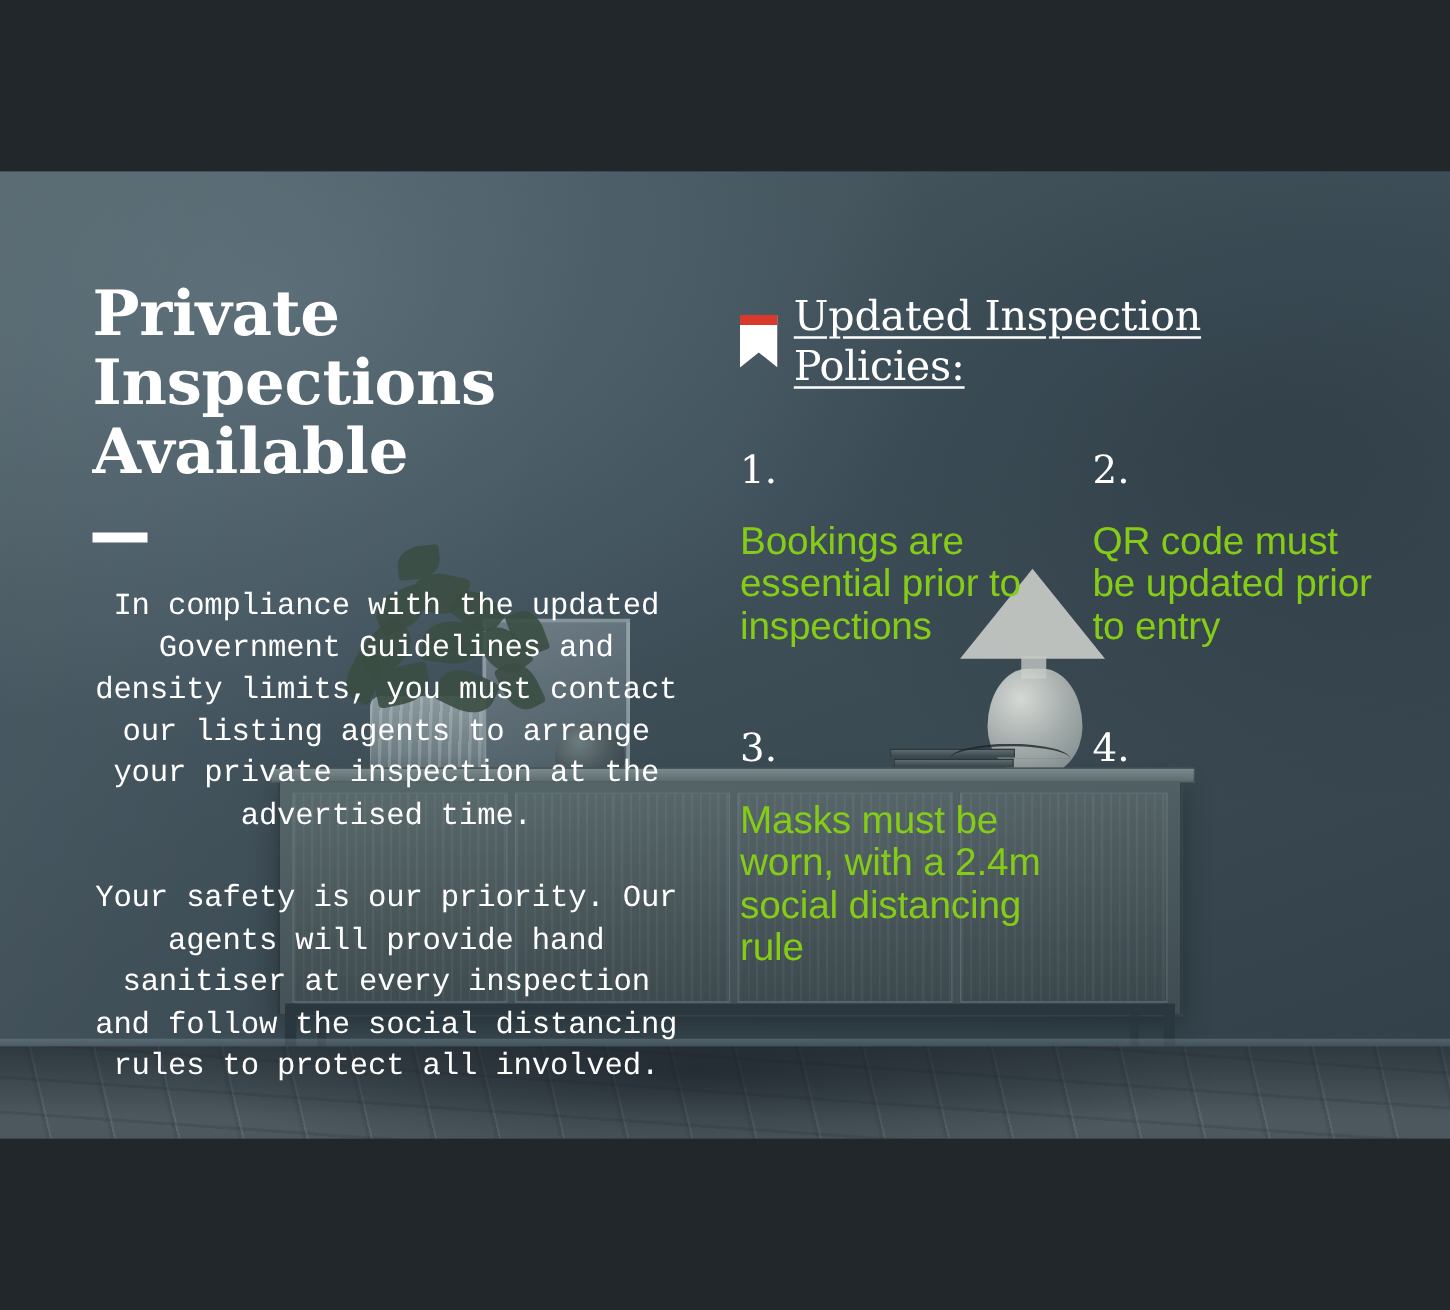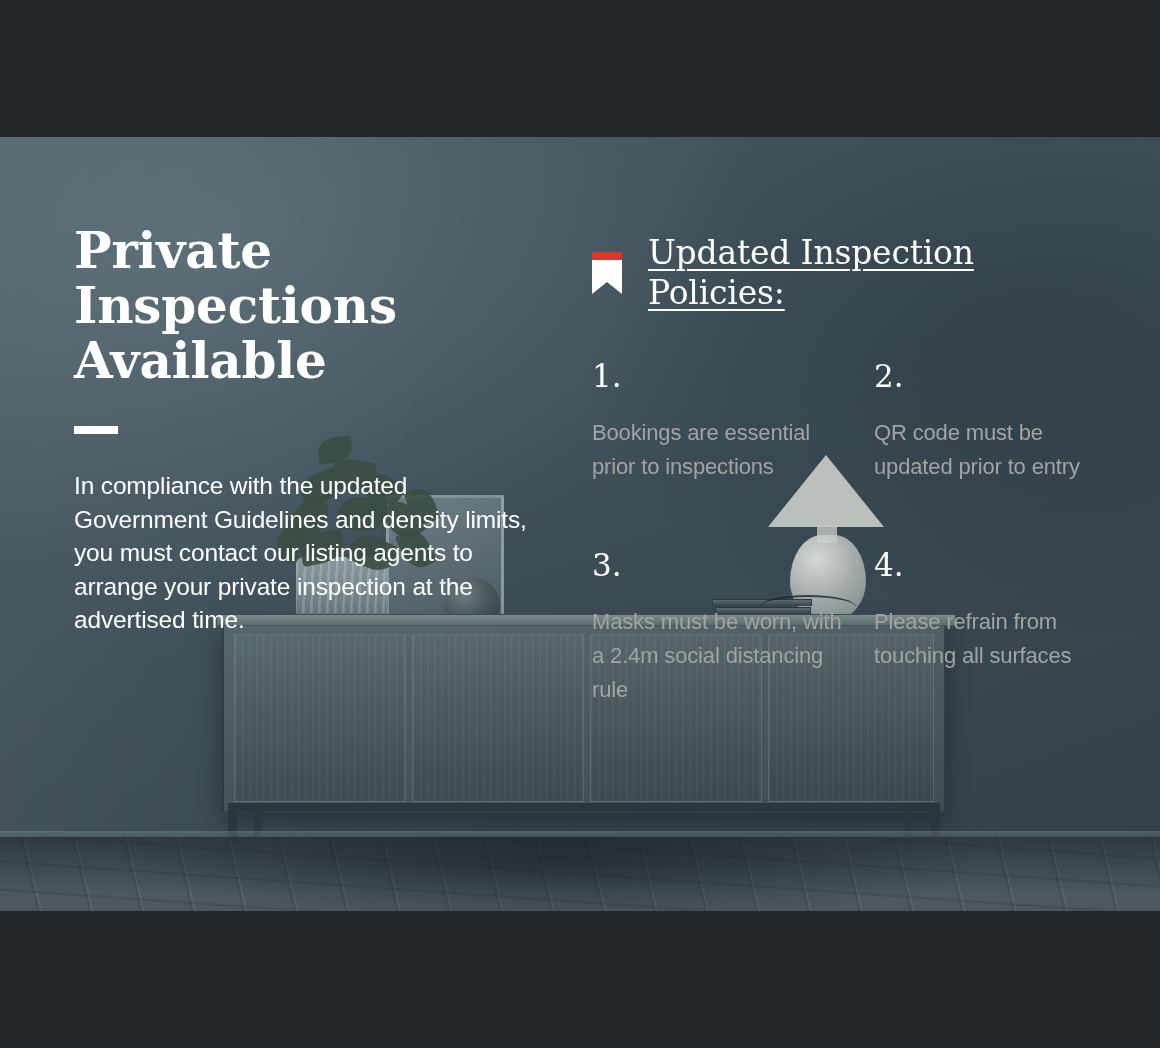--- a/index.html
+++ b/index.html
@@ -198,34 +198,35 @@
     line-height:55px;
     color:#ffffff;
     letter-spacing:-0.2px;
     white-space:pre-line;
   }
   .rule {
     width:44px; height:8px; background:#ffffff;
     margin-top:38px; margin-bottom:35px;
   }
   .body-para {
-    font-family:Liberation Sans, sans-serif;
+    font-family:Liberation Mono, monospace;
     font-size:24.5px;
     line-height:33.5px;
     color:#ffffff;
     letter-spacing:-0.15px;
     white-space:pre-line;
+    text-align:center;
   }
   .body-para + .body-para { margin-top:33px; }
 
   
   #right-col { position:absolute; left:592px; top:96px; width:510px; }
 
   .policies-head {
-    display:flex; align-items:center; gap:26px;
+    display:flex; align-items:center; gap:13px;
   }
   .bookmark-icon { width:30px; height:42px; display:block; flex:0 0 auto; }
   .policies-title {
     font-family:"DejaVu Serif", "Liberation Serif", serif;
     font-size:33px;
     line-height:40px;
     color:#ffffff;
     text-decoration:underline;
     text-underline-offset:5px;
     text-decoration-thickness:2px;
@@ -240,23 +241,23 @@
   }
   .policy-num {
     font-family:"DejaVu Serif", "Liberation Serif", serif;
     font-size:31px;
     line-height:34px;
     color:#ffffff;
   }
   .policy-text {
     margin-top:23px;
     font-family:"Liberation Sans", sans-serif;
-    font-size:22px;
+    font-size:31px;
     line-height:34px;
-    color:#a3a3a3;
+    color:#84cc16;
     letter-spacing:-0.15px;
     max-width:250px;
     white-space:pre-line;
   }
 </style>
 </head>
 <body>
 
 <div id="stage">
 
@@ -334,20 +335,21 @@
   </div>
 
   <div id="content">
 
     <div id="left-col">
       <h1 class="headline">Private
 Inspections
 Available</h1>
       <div class="rule"></div>
       <p class="body-para">In compliance with the updated Government Guidelines and density limits, you must contact our listing agents to arrange your private inspection at the advertised time.</p>
+      <p class="body-para">Your safety is our priority. Our agents will provide hand sanitiser at every inspection and follow the social distancing rules to protect all involved.</p>
     </div>
 
     <div id="right-col">
 
       <div class="policies-head">
         <svg class="bookmark-icon" viewBox="0 0 30 42">
           <path d="M0 0 H30 V42 L15 30 L0 42 Z" fill="#ffffff"></path>
           <path d="M0 0 H30 V8 H0 Z" fill="#d8392b"></path>
         </svg>
         <span class="policies-title">Updated Inspection Policies:</span>
@@ -365,21 +367,20 @@
           <div class="policy-text">QR code must be updated prior to entry</div>
         </div>
 
         <div>
           <div class="policy-num">3.</div>
           <div class="policy-text">Masks must be worn, with a 2.4m social distancing rule</div>
         </div>
 
         <div>
           <div class="policy-num">4.</div>
-          <div class="policy-text">Please refrain from touching all surfaces</div>
         </div>
 
       </div>
     </div>
   </div>
 
   <div class="letterbox" id="letterbox-top"></div>
   <div class="letterbox" id="letterbox-bottom"></div>
 
 </div>

